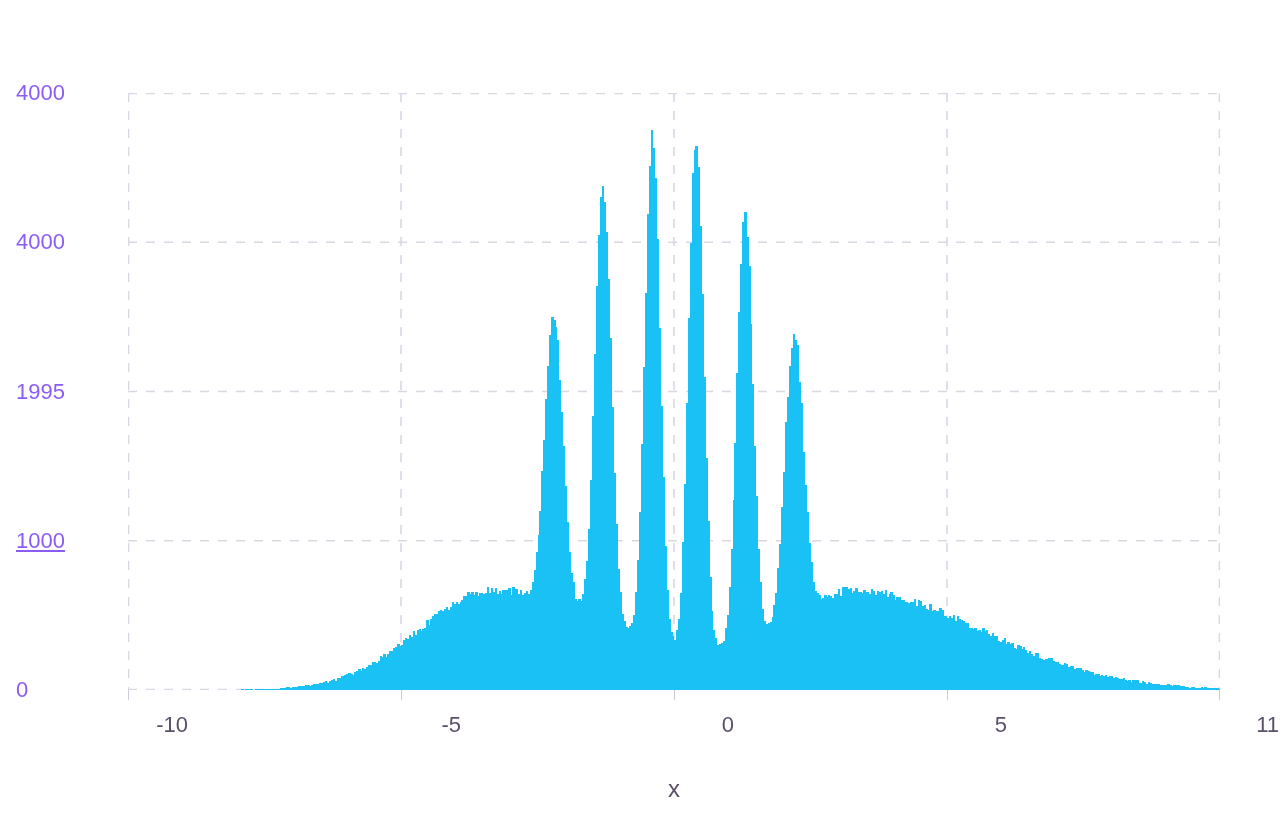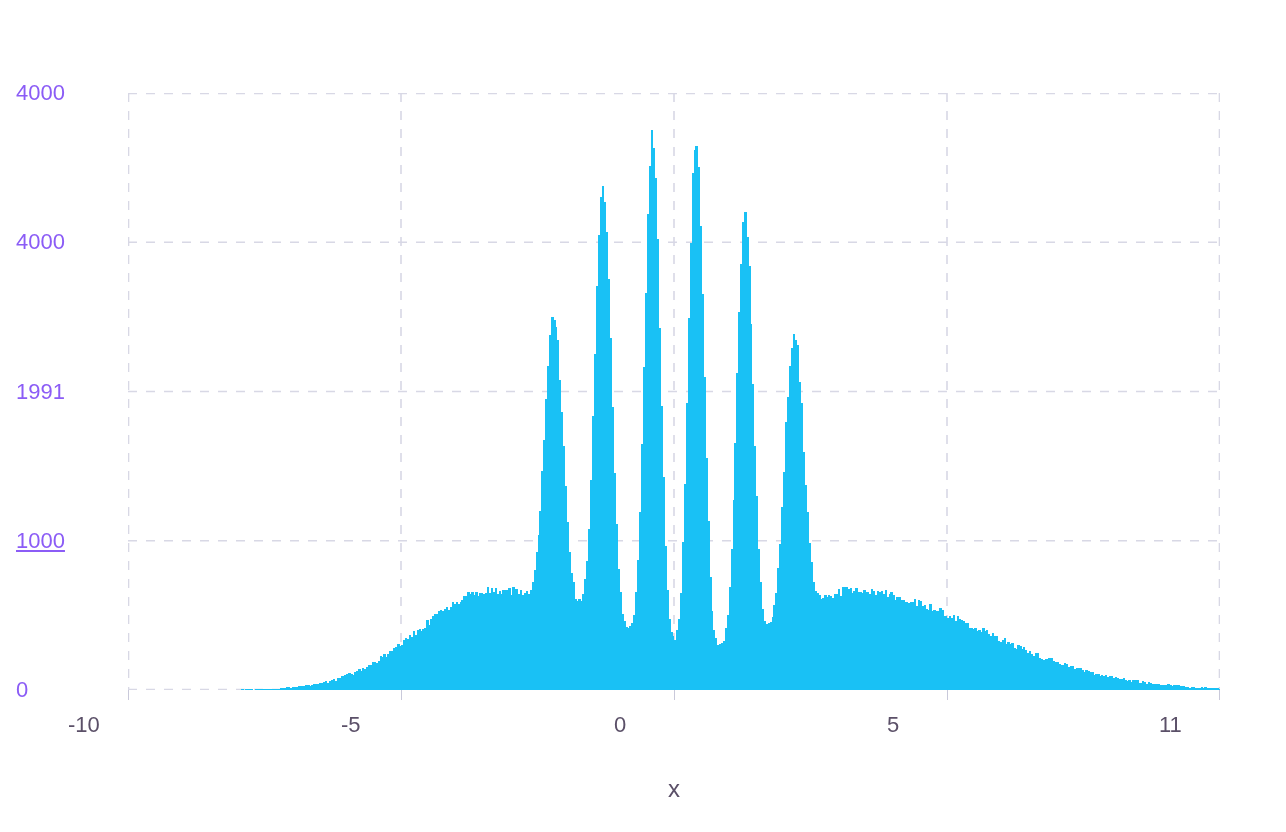--- a/index.html
+++ b/index.html
@@ -60,21 +60,21 @@
     left: 8px;
     top: 93px;
     width: 104px;
     height: 597px;
   }
   .xtick-label {
     position: absolute;
     top: 0;
     width: 120px;
     margin-left: -60px;
-    text-align: left;
+    text-align: right;
     font-size: 22px;
     color: #5b5068;
     white-space: nowrap;
   }
   #xtick-labels {
     position: absolute;
     left: 128px;
     top: 712px;
     width: 1092px;
     height: 34px;
@@ -98,21 +98,21 @@
 </style>
 </head>
 <body>
 
 <div id="figure">
 
 
   <div id="ytick-labels">
     <div class="ytick-label" style="top:0px;">4000</div>
     <div class="ytick-label" style="top:149.25px;">4000</div>
-    <div class="ytick-label" style="top:298.5px;">1991</div>
+    <div class="ytick-label" style="top:298.5px;">1995</div>
     <div class="ytick-label" style="top:447.75px;text-decoration:underline;">1000</div>
     <div class="ytick-label" style="top:597px;">0</div>
   </div>
 
   <div id="plot-area">
     <svg id="plot-svg" viewBox="0 0 1092 597" preserveAspectRatio="none">
       <g>
         <line x1="0" y1="0.5" x2="1092" y2="0.5" stroke="#d8d8e5" stroke-width="1.6" stroke-dasharray="9 9"></line>
         <line x1="0" y1="149.25" x2="1092" y2="149.25" stroke="#d8d8e5" stroke-width="1.6" stroke-dasharray="9 9"></line>
         <line x1="0" y1="298.5" x2="1092" y2="298.5" stroke="#d8d8e5" stroke-width="1.6" stroke-dasharray="9 9"></line>

